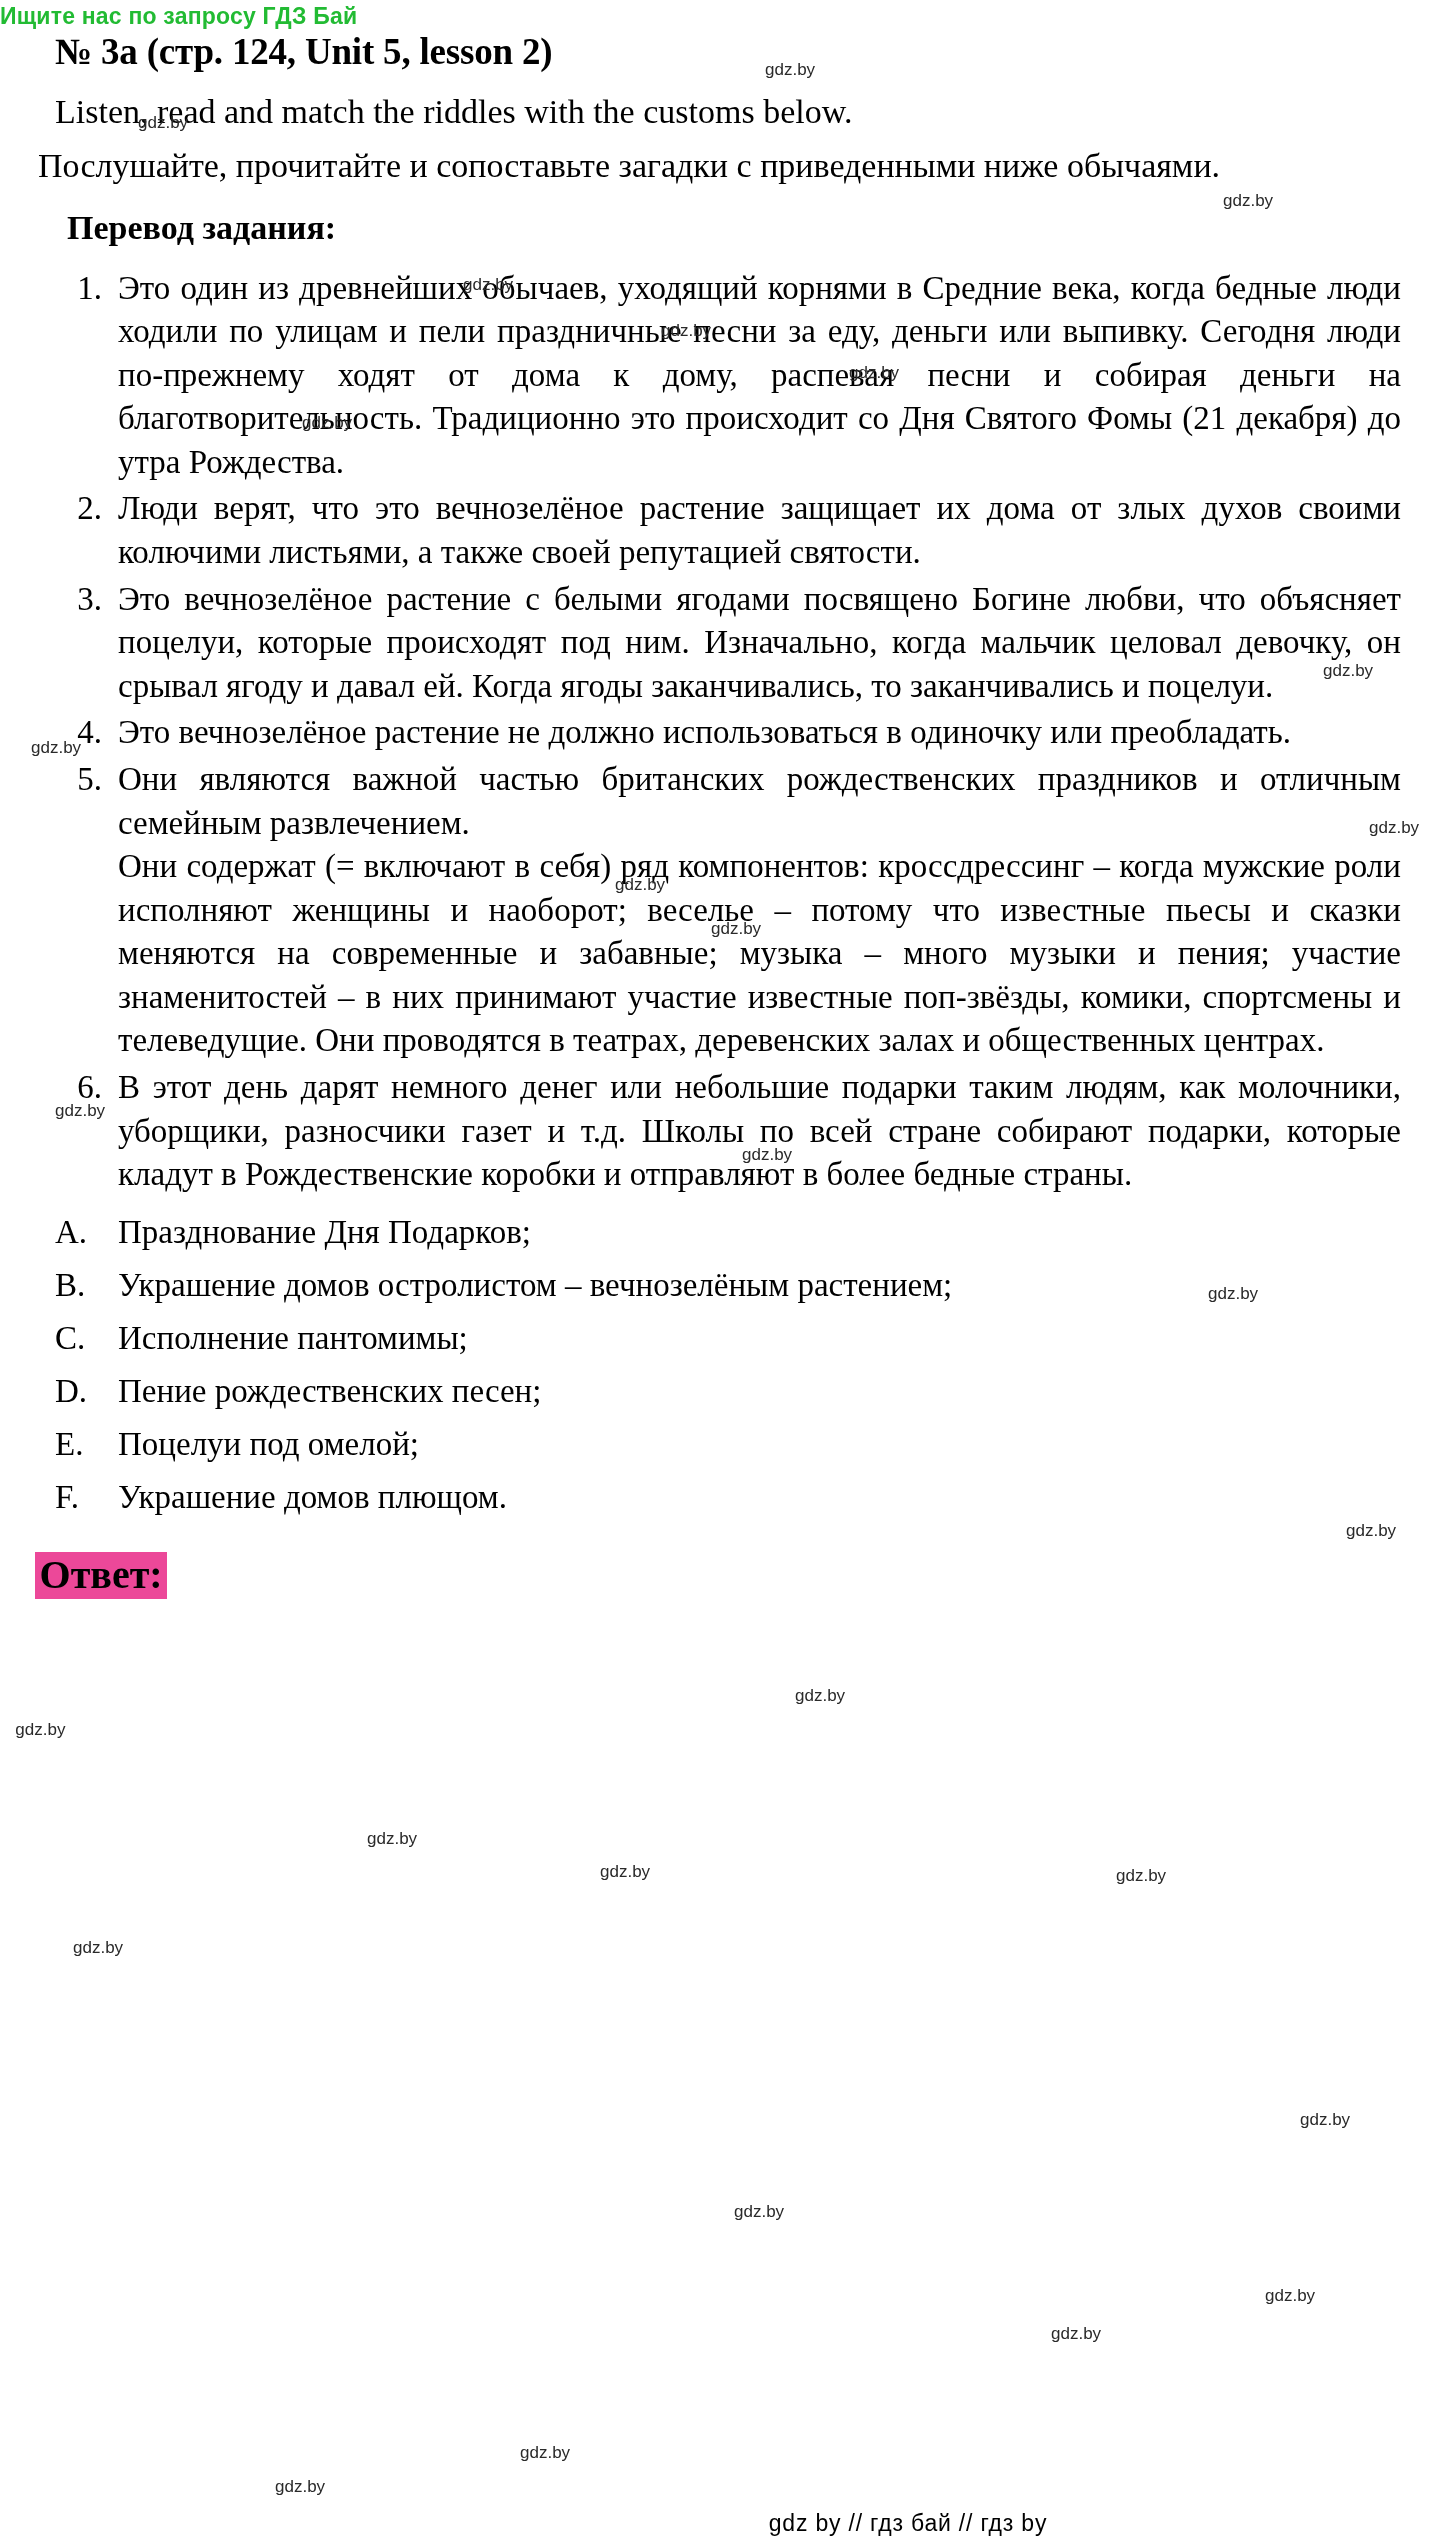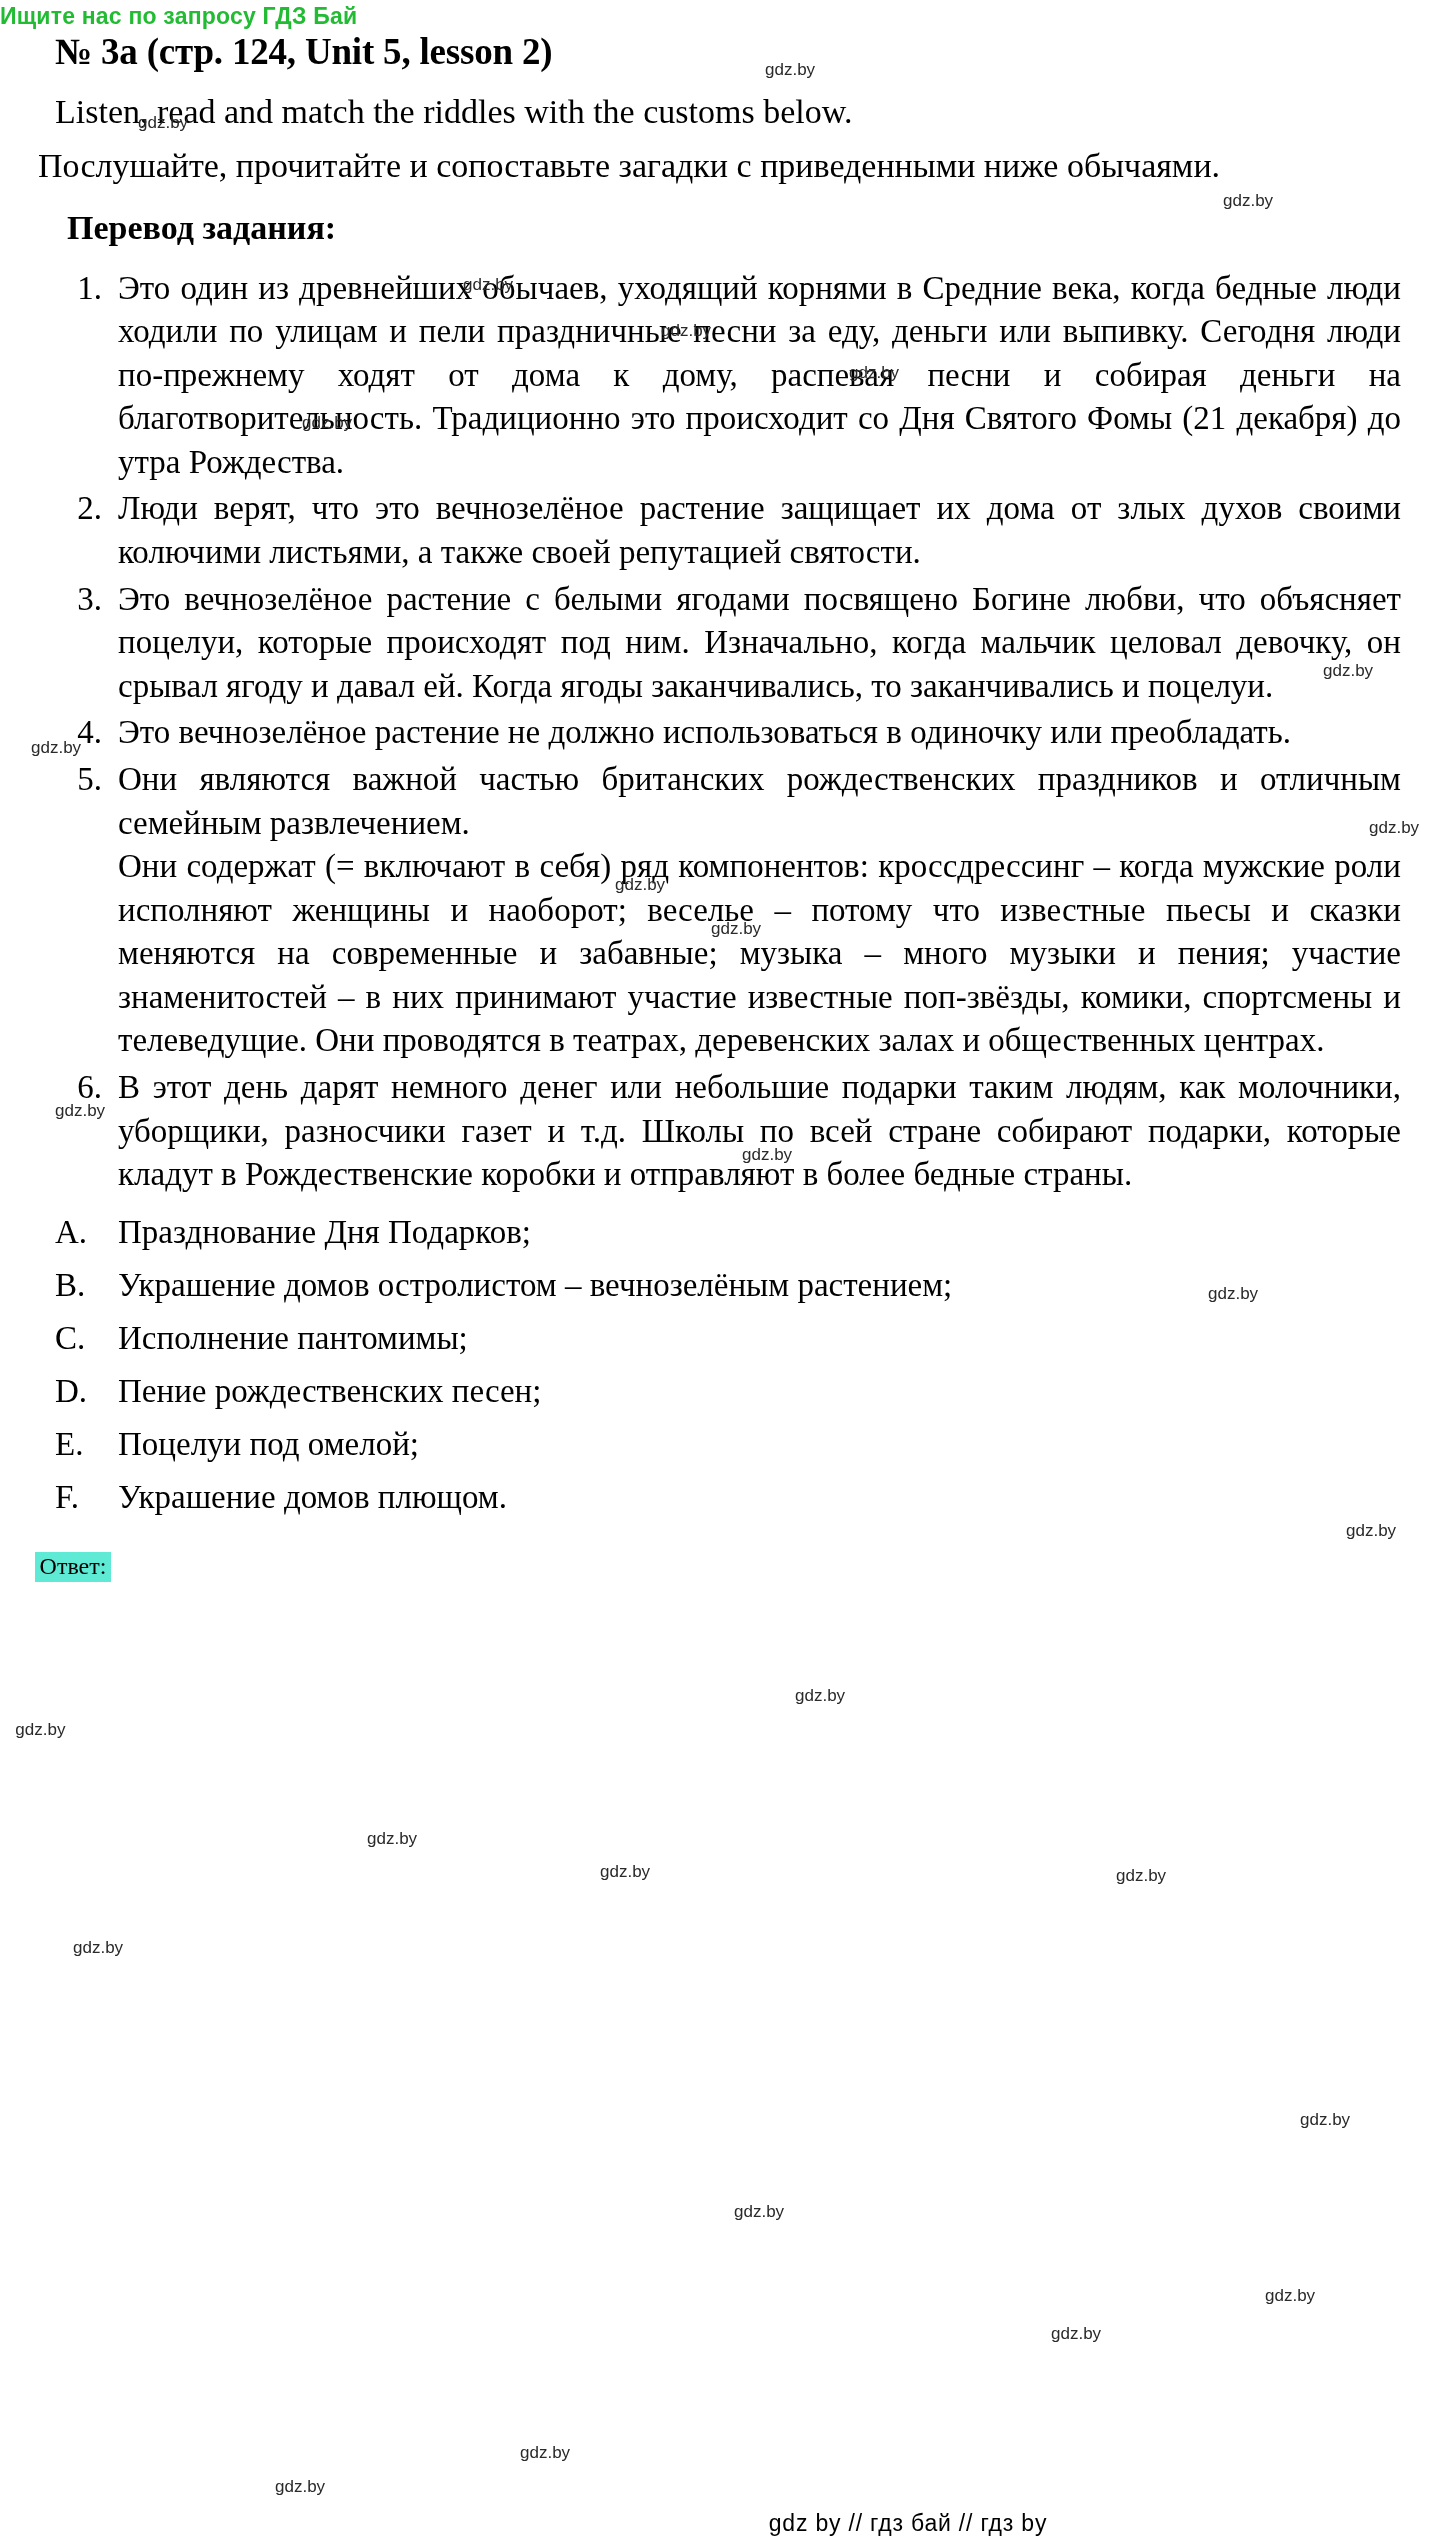--- a/index.html
+++ b/index.html
@@ -122,23 +122,23 @@
     font-size: 33px;
   }
 
   
   .answer-row {
     margin-top: 32px;
     margin-left: -20px;
   }
   .answer-label {
     display: inline-block;
-    background: #5eead4;
-    font-size: 24px;
-    font-weight: normal;
+    background: #ec4899;
+    font-size: 40px;
+    font-weight: bold;
     padding: 1.5px 4.6px 3.1px 4.6px;
     line-height: 1.06;
   }
 
   
   .wm {
     position: absolute;
     font-family: "Liberation Sans", sans-serif;
     font-size: 17px;
     color: #2a2a2a;

